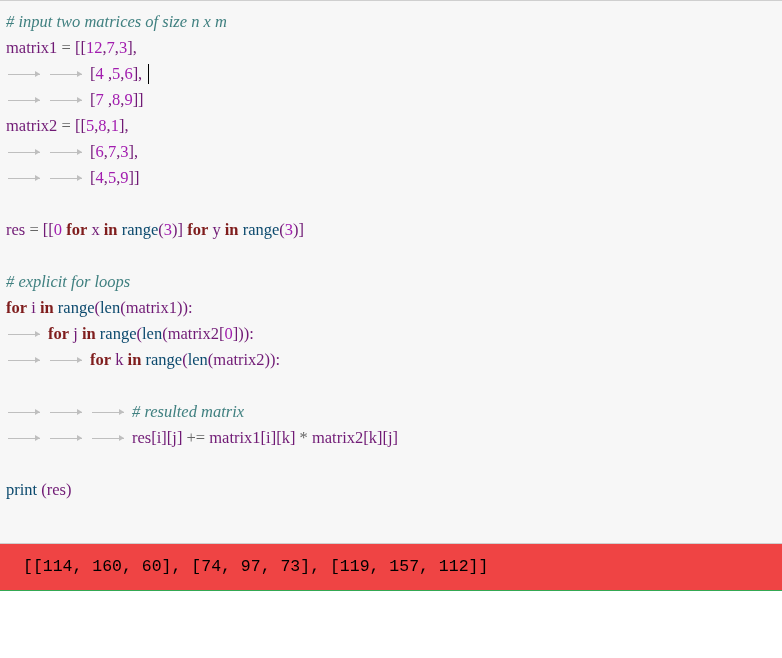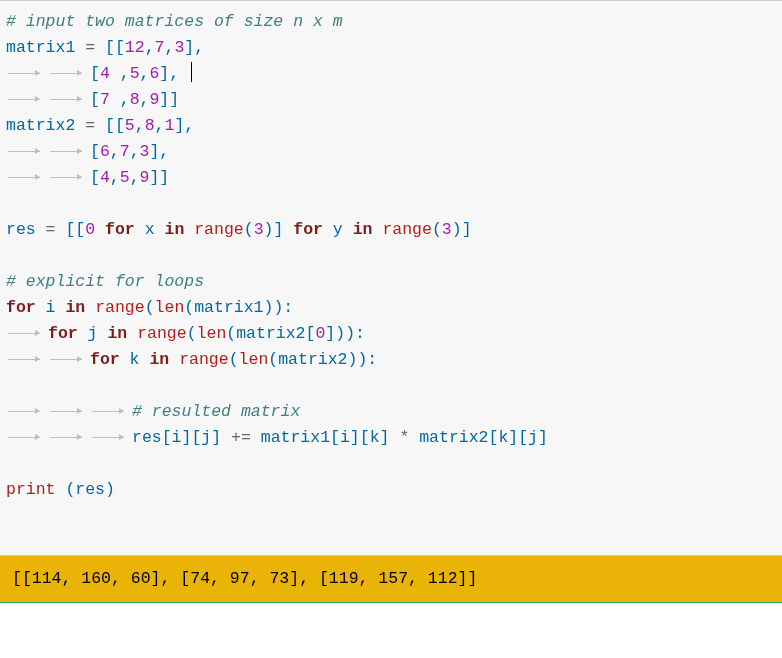--- a/index.html
+++ b/index.html
@@ -11,37 +11,38 @@
     line-height: 26px;
   }
   .cell {
     width: 782px;
     box-sizing: border-box;
   }
   .code-area {
     background: #f7f7f7;
     border-top: 1px solid #cfcfcf;
     border-bottom: 1px solid #cfcfcf;
-    padding: 8px 6px 52px 6px;
+    padding: 8px 6px 40px 6px;
     white-space: pre;
     position: relative;
+    font-family: Liberation Serif, serif;
   }
   .output-area {
-    background: #eab308;
+    background: #ef4444;
     border-bottom: 1px solid #34a853;
-    padding: 10px 6px 10px 12px;
+    padding: 10px 6px 10px 23px;
     white-space: pre;
     color: #000;
   }
   .c   { color: #408080; font-style: italic; }  
   .op  { color: #666666; }                        
   .num { color: #a21caf; }                        
   .kw  { color: #7f1d1d; font-weight: bold; }     
-  .bi  { color: #b91c1c; }                        
-  .txt { color: #0369a1; }
+  .bi  { color: #0c4a6e; }                        
+  .txt { color: #701a75; }
   .indent-tab {
     display: inline-block;
     vertical-align: middle;
     width: 42px;
     height: 16px;
     position: relative;
     margin-top: -2px;
   }
   .indent-tab::before {
     content: "";

